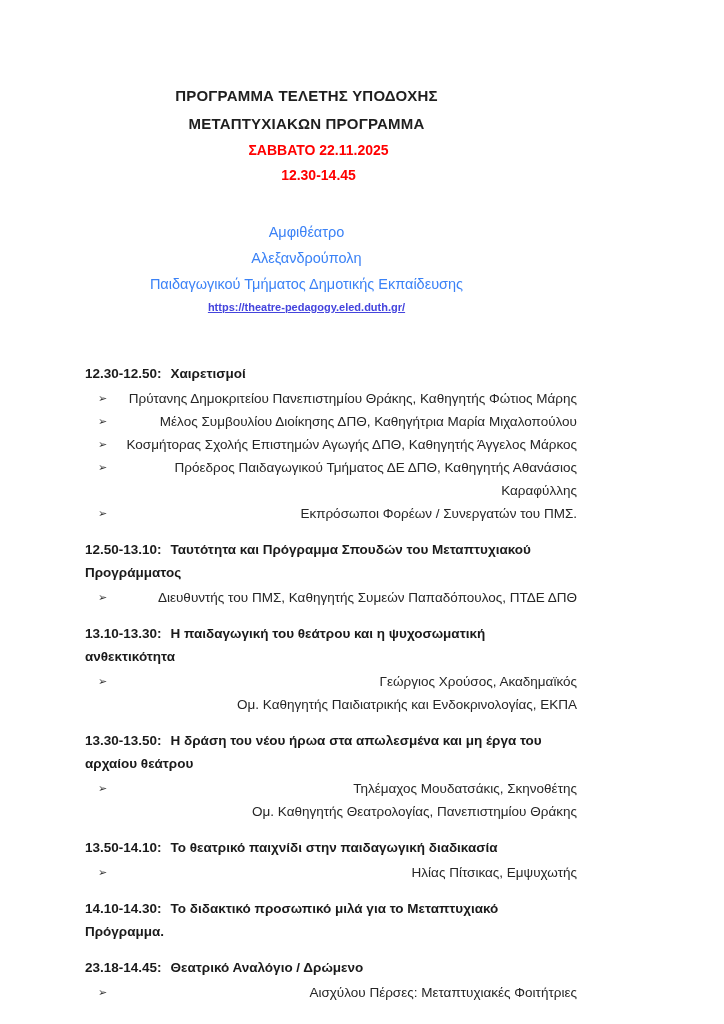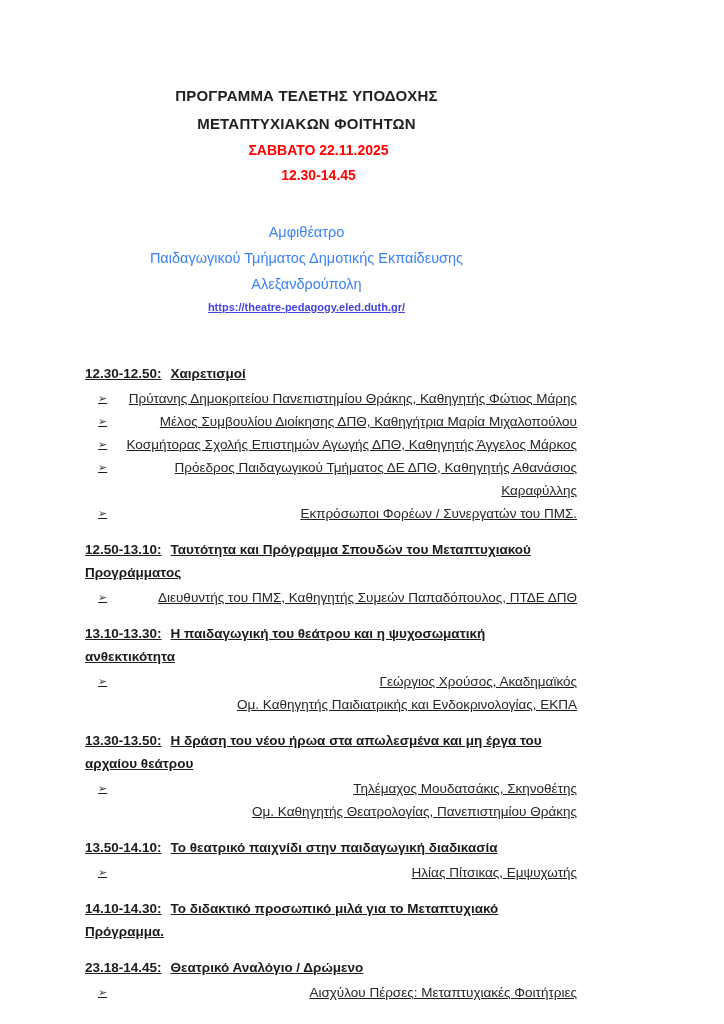--- a/index.html
+++ b/index.html
@@ -29,21 +29,21 @@
   .venue-block { text-align:center; margin-top:31px; }
   .venue-line { font-size:14.5px; line-height:26px; color:#3b82f6; }
   .site-link {
     display:inline-block; margin-top:3px;
     font-size:11px; font-weight:bold;
     color:#4444dd; text-decoration:underline;
     cursor:pointer;
   }
   
   .sessions { margin:47px 36px 0 85px; }
-  .session { margin-bottom:13px;text-decoration:underline; }
+  .session { margin-bottom:13px; }
   .session-heading {
     font-size:13.5px; font-weight:bold; line-height:23px;
     margin-bottom:2px; color:#1a1a1a;
   }
   .session-time { margin-right:9px; }
   .session-items { list-style:none; }
   .item-row { display:flex; line-height:23px; font-size:13.5px; color:#262626; }
   .item-row .bullet {
     width:17px; margin-left:13px; flex:0 0 auto;
     font-size:11px; color:#333333; line-height:23px;
@@ -51,29 +51,29 @@
   .item-row.continuation .bullet { visibility:hidden; }
   .item-text { flex:1 1 auto;text-align:right; }
 </style>
 </head>
 <body>
 
 <div class="page">
 
   <div class="header-block">
     <div class="title-line">ΠΡΟΓΡΑΜΜΑ ΤΕΛΕΤΗΣ ΥΠΟΔΟΧΗΣ</div>
-    <div class="title-line">ΜΕΤΑΠΤΥΧΙΑΚΩΝ ΦΟΙΤΗΤΩΝ</div>
+    <div class="title-line">ΜΕΤΑΠΤΥΧΙΑΚΩΝ ΠΡΟΓΡΑΜΜΑ</div>
     <div class="red-line">ΣΑΒΒΑΤΟ 22.11.2025</div>
     <div class="red-line">12.30-14.45</div>
   </div>
 
   <div class="venue-block">
     <div class="venue-line">Αμφιθέατρο</div>
+    <div class="venue-line">Αλεξανδρούπολη</div>
     <div class="venue-line">Παιδαγωγικού Τμήματος Δημοτικής Εκπαίδευσης</div>
-    <div class="venue-line">Αλεξανδρούπολη</div>
     <div>
       <a class="site-link">https://theatre-pedagogy.eled.duth.gr/</a>
     </div>
   </div>
 
   <div class="sessions" id="sessions">
       <section class="session">
         <div class="session-heading"><span class="session-time">12.30-12.50:</span><span class="session-title">Χαιρετισμοί</span></div>
         <ul class="session-items">
           <li class="item-row">

